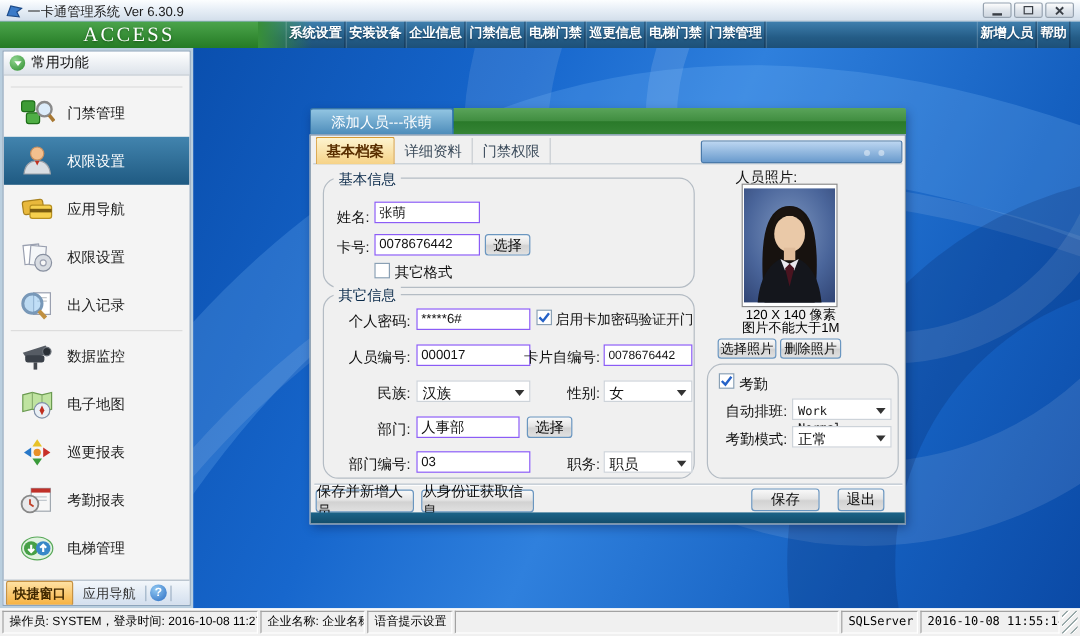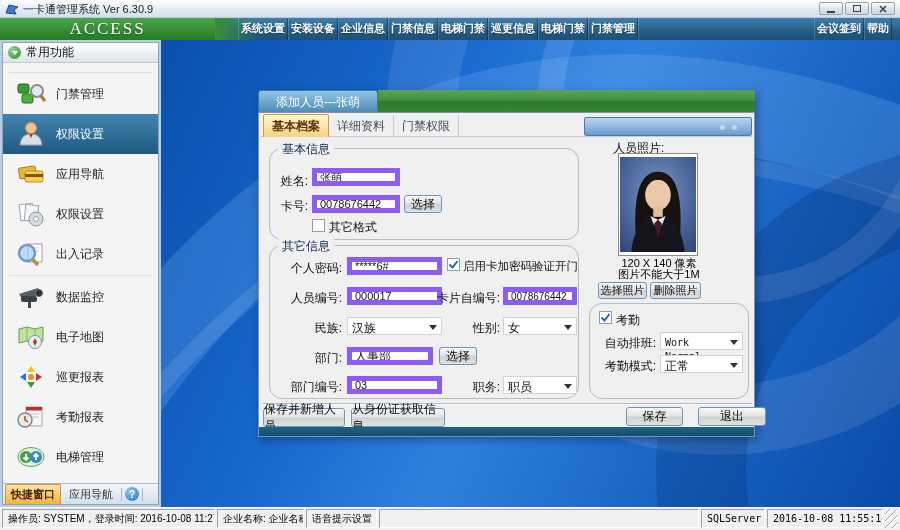--- a/index.html
+++ b/index.html
@@ -78,21 +78,21 @@
   .tab.active { background:linear-gradient(#fdf4d0,#f6d286); border:1px solid #d79a32; border-bottom:none;
     border-radius:2px 2px 0 0; font-weight:bold; color:#5a2f00; }
   .blue-strip { position:absolute; left:325px; top:4px; width:168px; height:19px; border-radius:2px;
     background:linear-gradient(#bcd6f1,#6a9bcd); border:1px solid #4a7aaa; }
   .blue-strip .dot { position:absolute; top:7px; width:5px; height:5px; border-radius:50%; background:rgba(255,255,255,.45); }
 
   .groupbox { position:absolute; border:1px solid #b4bcc4; border-radius:13px; }
   .groupbox-title { position:absolute; top:-8px; left:8px; background:#f0f0f0; padding:0 4px; color:#0a2a4a; }
 
   .flabel { position:absolute; text-align:right; color:#101010; }
-  .finput { position:absolute; height:18px; background:#fff; border:5px solid #8b5cf6; font-size:11px;
+  .finput { position:absolute; height:18px; background:#fff; border:1px solid #8b5cf6; font-size:11px;
     padding:0 3px; font-family:"Liberation Sans","DejaVu Sans",sans-serif; color:#111; }
   .fselect { position:absolute; height:18px; background:#fff; border:1px solid #cdd3d9; padding:2px 14px 0 4px; color:#111; }
   .fselect .arrow { position:absolute; right:4px; top:7px; width:0; height:0; border:4px solid transparent; border-top:5px solid #333; }
   .btn { position:absolute; background:linear-gradient(#f9f9f9,#e4e4e4 45%,#d2d2d2 55%,#e0e0e0);
     border:1px solid #6a96c0; border-radius:3px; font-size:12px; display:flex; align-items:center; justify-content:center;
     color:#0a0a0a; cursor:pointer; }
   .cb { position:absolute; width:13px; height:13px; background:#fff; border:1px solid #8aa0b4; }
   .cb svg { display:block; margin:-1px 0 0 -1px; }
   .cb-label { position:absolute; color:#101010; }
 
@@ -147,21 +147,21 @@
     <div class="menubar">
       <div class="menu-item">系统设置</div>
       <div class="menu-item">安装设备</div>
       <div class="menu-item">企业信息</div>
       <div class="menu-item">门禁信息</div>
       <div class="menu-item">电梯门禁</div>
       <div class="menu-item">巡更信息</div>
       <div class="menu-item">电梯门禁</div>
       <div class="menu-item">门禁管理</div>
       <div class="menu-spacer"></div>
-      <div class="menu-item">会议签到</div>
+      <div class="menu-item">新增人员</div>
       <div class="menu-item">帮助</div>
     </div>
   </div>
 
   <div class="main">
 
     <div class="sidebar">
       <div class="sidebar-inner">
         <div class="sidebar-header">
           <div class="green-circle">
@@ -409,21 +409,21 @@
             <div class="fselect" style="left:70px; top:51px; width:83px;">
               <span>正常</span>
               <div class="arrow"></div>
             </div>
           </div>
 
           <div class="footer-divider"></div>
           <div class="btn" style="left:4px; top:295px; width:82px; height:19px;">保存并新增人员</div>
           <div class="btn" style="left:92px; top:295px; width:94px; height:19px;">从身份证获取信息</div>
           <div class="btn" style="left:367px; top:294px; width:57px; height:19px;">保存</div>
-          <div class="btn" style="left:439px; top:294px; width:68px; height:19px;">退出</div>
+          <div class="btn" style="left:439px; top:294px; width:39px; height:19px;">退出</div>
           <div class="dialog-bottom-strip"></div>
         </div>
       </div>
     </div>
   </div>
 
   <div class="statusbar">
     <div class="sb-panel" style="flex:0 0 213px;">操作员: SYSTEM，登录时间: 2016-10-08 11:27:12。</div>
     <div class="sb-panel" style="flex:0 0 87px;">企业名称: 企业名称</div>
     <div class="sb-panel" style="flex:0 0 71px;">语音提示设置</div>

